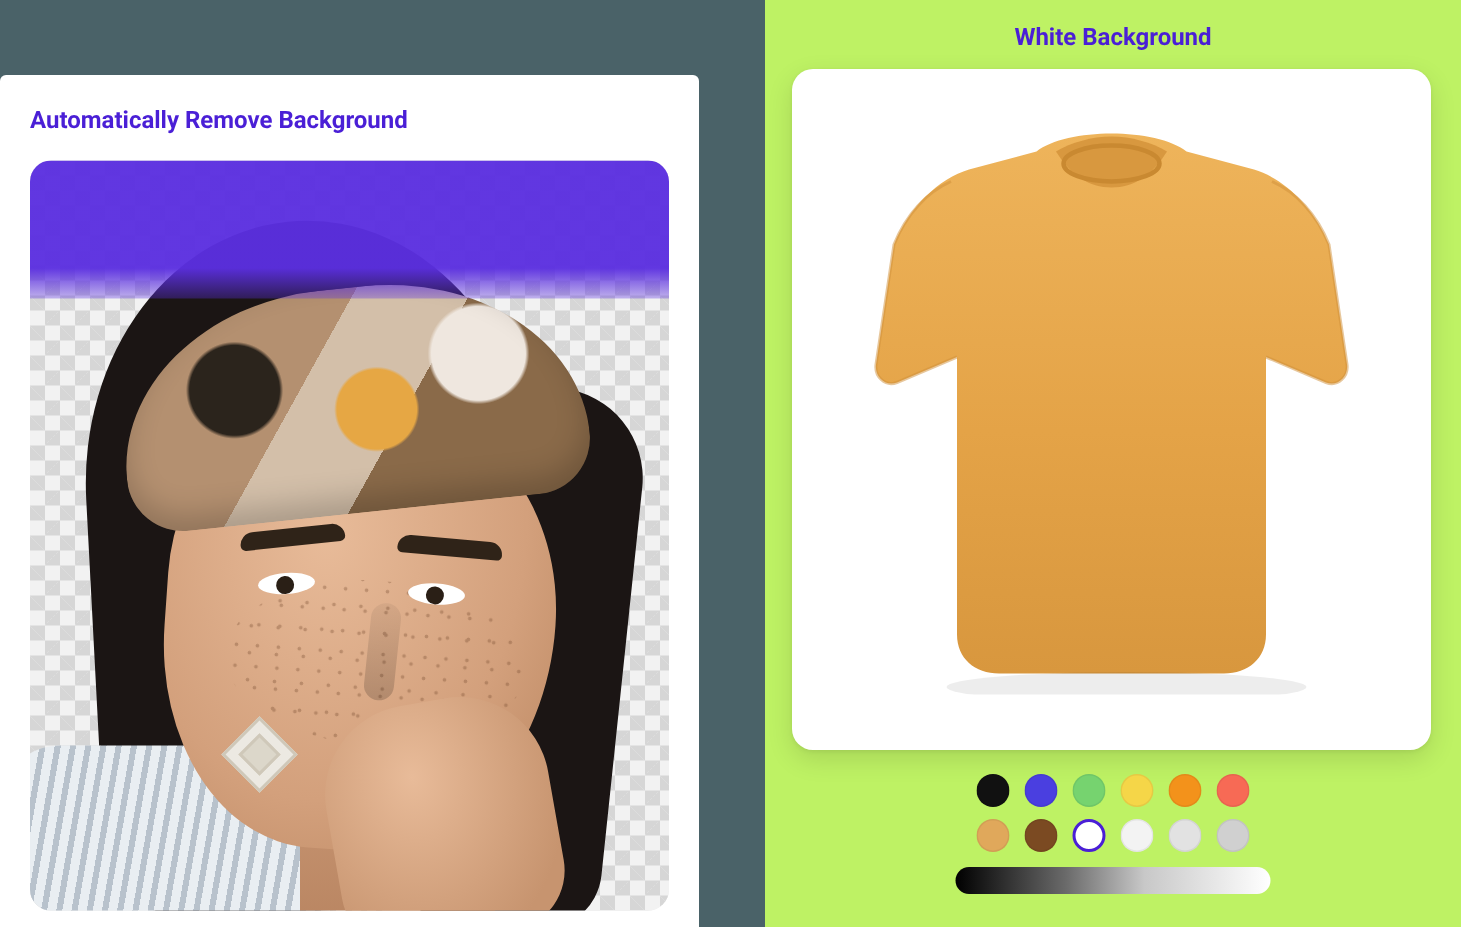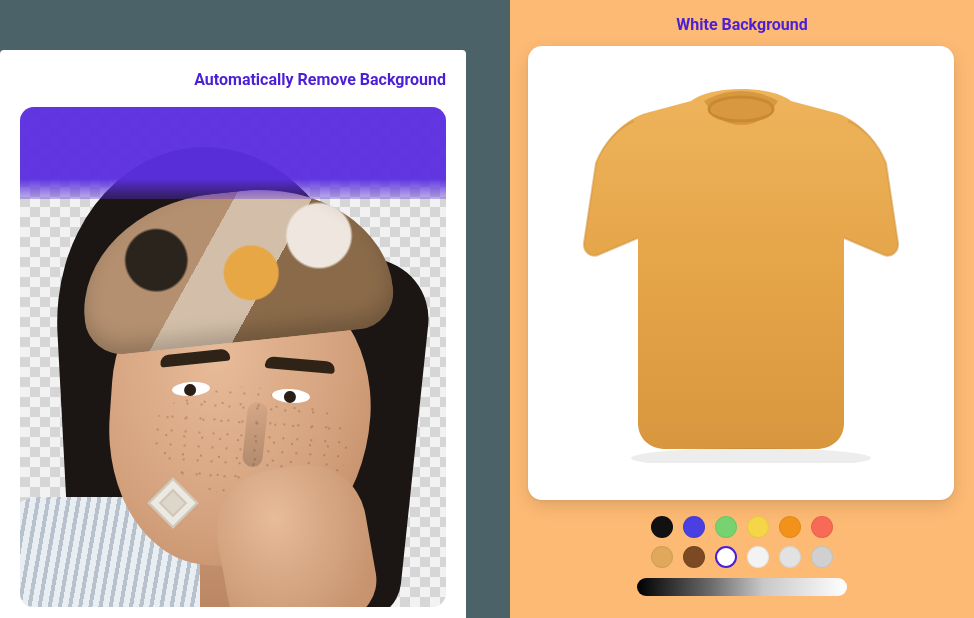--- a/index.html
+++ b/index.html
@@ -15,21 +15,21 @@
     position: absolute;
     left: 0;
     top: 50px;
     width: 466px;
     height: 580px;
     background: #ffffff;
     border-radius: 4px;
     padding: 20px;
   }
   .left-title {
-    text-align: right;
+    text-align: left;
     color: #4a1fd6;
     font-weight: 700;
     font-size: 16px;
     margin-bottom: 18px;
   }
   .image-frame {
     width: 426px;
     height: 500px;
     border-radius: 14px;
     overflow: hidden;
@@ -204,21 +204,21 @@
     z-index: 1;
   }
 
   
   .right-panel {
     position: absolute;
     left: 510px;
     top: 0;
     width: 464px;
     height: 618px;
-    background: #fdba74;
+    background: #bef264;
     padding: 15px 18px 10px;
   }
   .right-title {
     text-align: center;
     color: #4a1fd6;
     font-weight: 700;
     font-size: 16px;
     margin-bottom: 12px;
   }
   .product-card {

